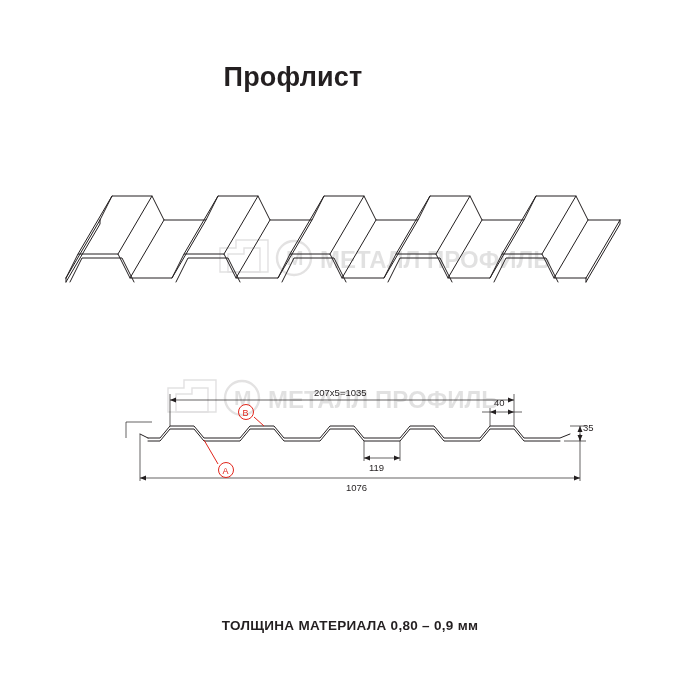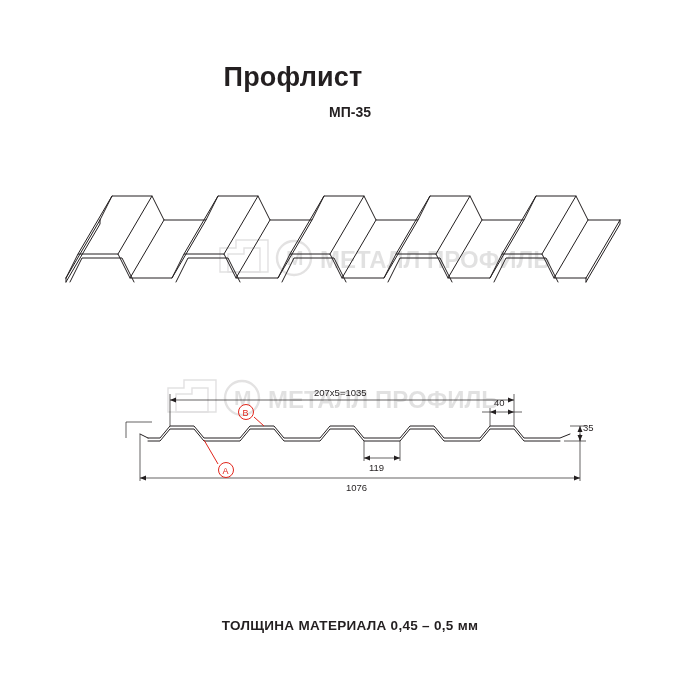--- a/index.html
+++ b/index.html
@@ -79,21 +79,20 @@
   .red { fill: none; stroke: #e1261c; stroke-width: 1; }
   .red-txt { fill: #e1261c; font-size: 9px; font-family: "Liberation Sans", sans-serif; }
   .dim-txt { fill: #231f20; font-size: 9.5px; font-family: "Liberation Sans", sans-serif; }
 </style>
 </head>
 <body>
 
 <div class="page">
 
   <div class="title">Профлист</div>
-  <div class="subtitle">МП-35</div>
 
   <div class="wm wm1">
     <svg width="300" height="70" viewBox="0 0 300 70">
       <g opacity="0.13" fill="none" stroke="#231f20" stroke-width="1.4">
         <path d="M10 44 L10 20 L26 20 L26 12 L58 12 L58 44 Z"></path>
         <path d="M18 44 L18 26 L34 26 L34 20 L50 20 L50 44 Z"></path>
       </g>
       <circle cx="84" cy="30" r="17" fill="none" stroke="#231f20" stroke-width="2.4" opacity="0.13"></circle>
       <text x="76" y="37" font-family="Liberation Sans, sans-serif" font-size="21" font-weight="bold" fill="#231f20" opacity="0.13">М</text>
       <text x="110" y="40" font-family="Liberation Sans, sans-serif" font-size="24" font-weight="bold" fill="#231f20" opacity="0.13">МЕТАЛЛ ПРОФИЛЬ</text>
@@ -225,15 +224,15 @@
 
       <g>
         <path class="red" d="M146 66 L136 57"></path>
         <circle class="red" cx="128" cy="52" r="7.5"></circle>
         <text class="red-txt" x="124.5" y="55.5">B</text>
       </g>
 
     </svg>
   </div>
 
-  <div class="footer">ТОЛЩИНА МАТЕРИАЛА 0,45 – 0,5 мм</div>
+  <div class="footer">ТОЛЩИНА МАТЕРИАЛА 0,80 – 0,9 мм</div>
 
 </div>
 
 </body></html>

